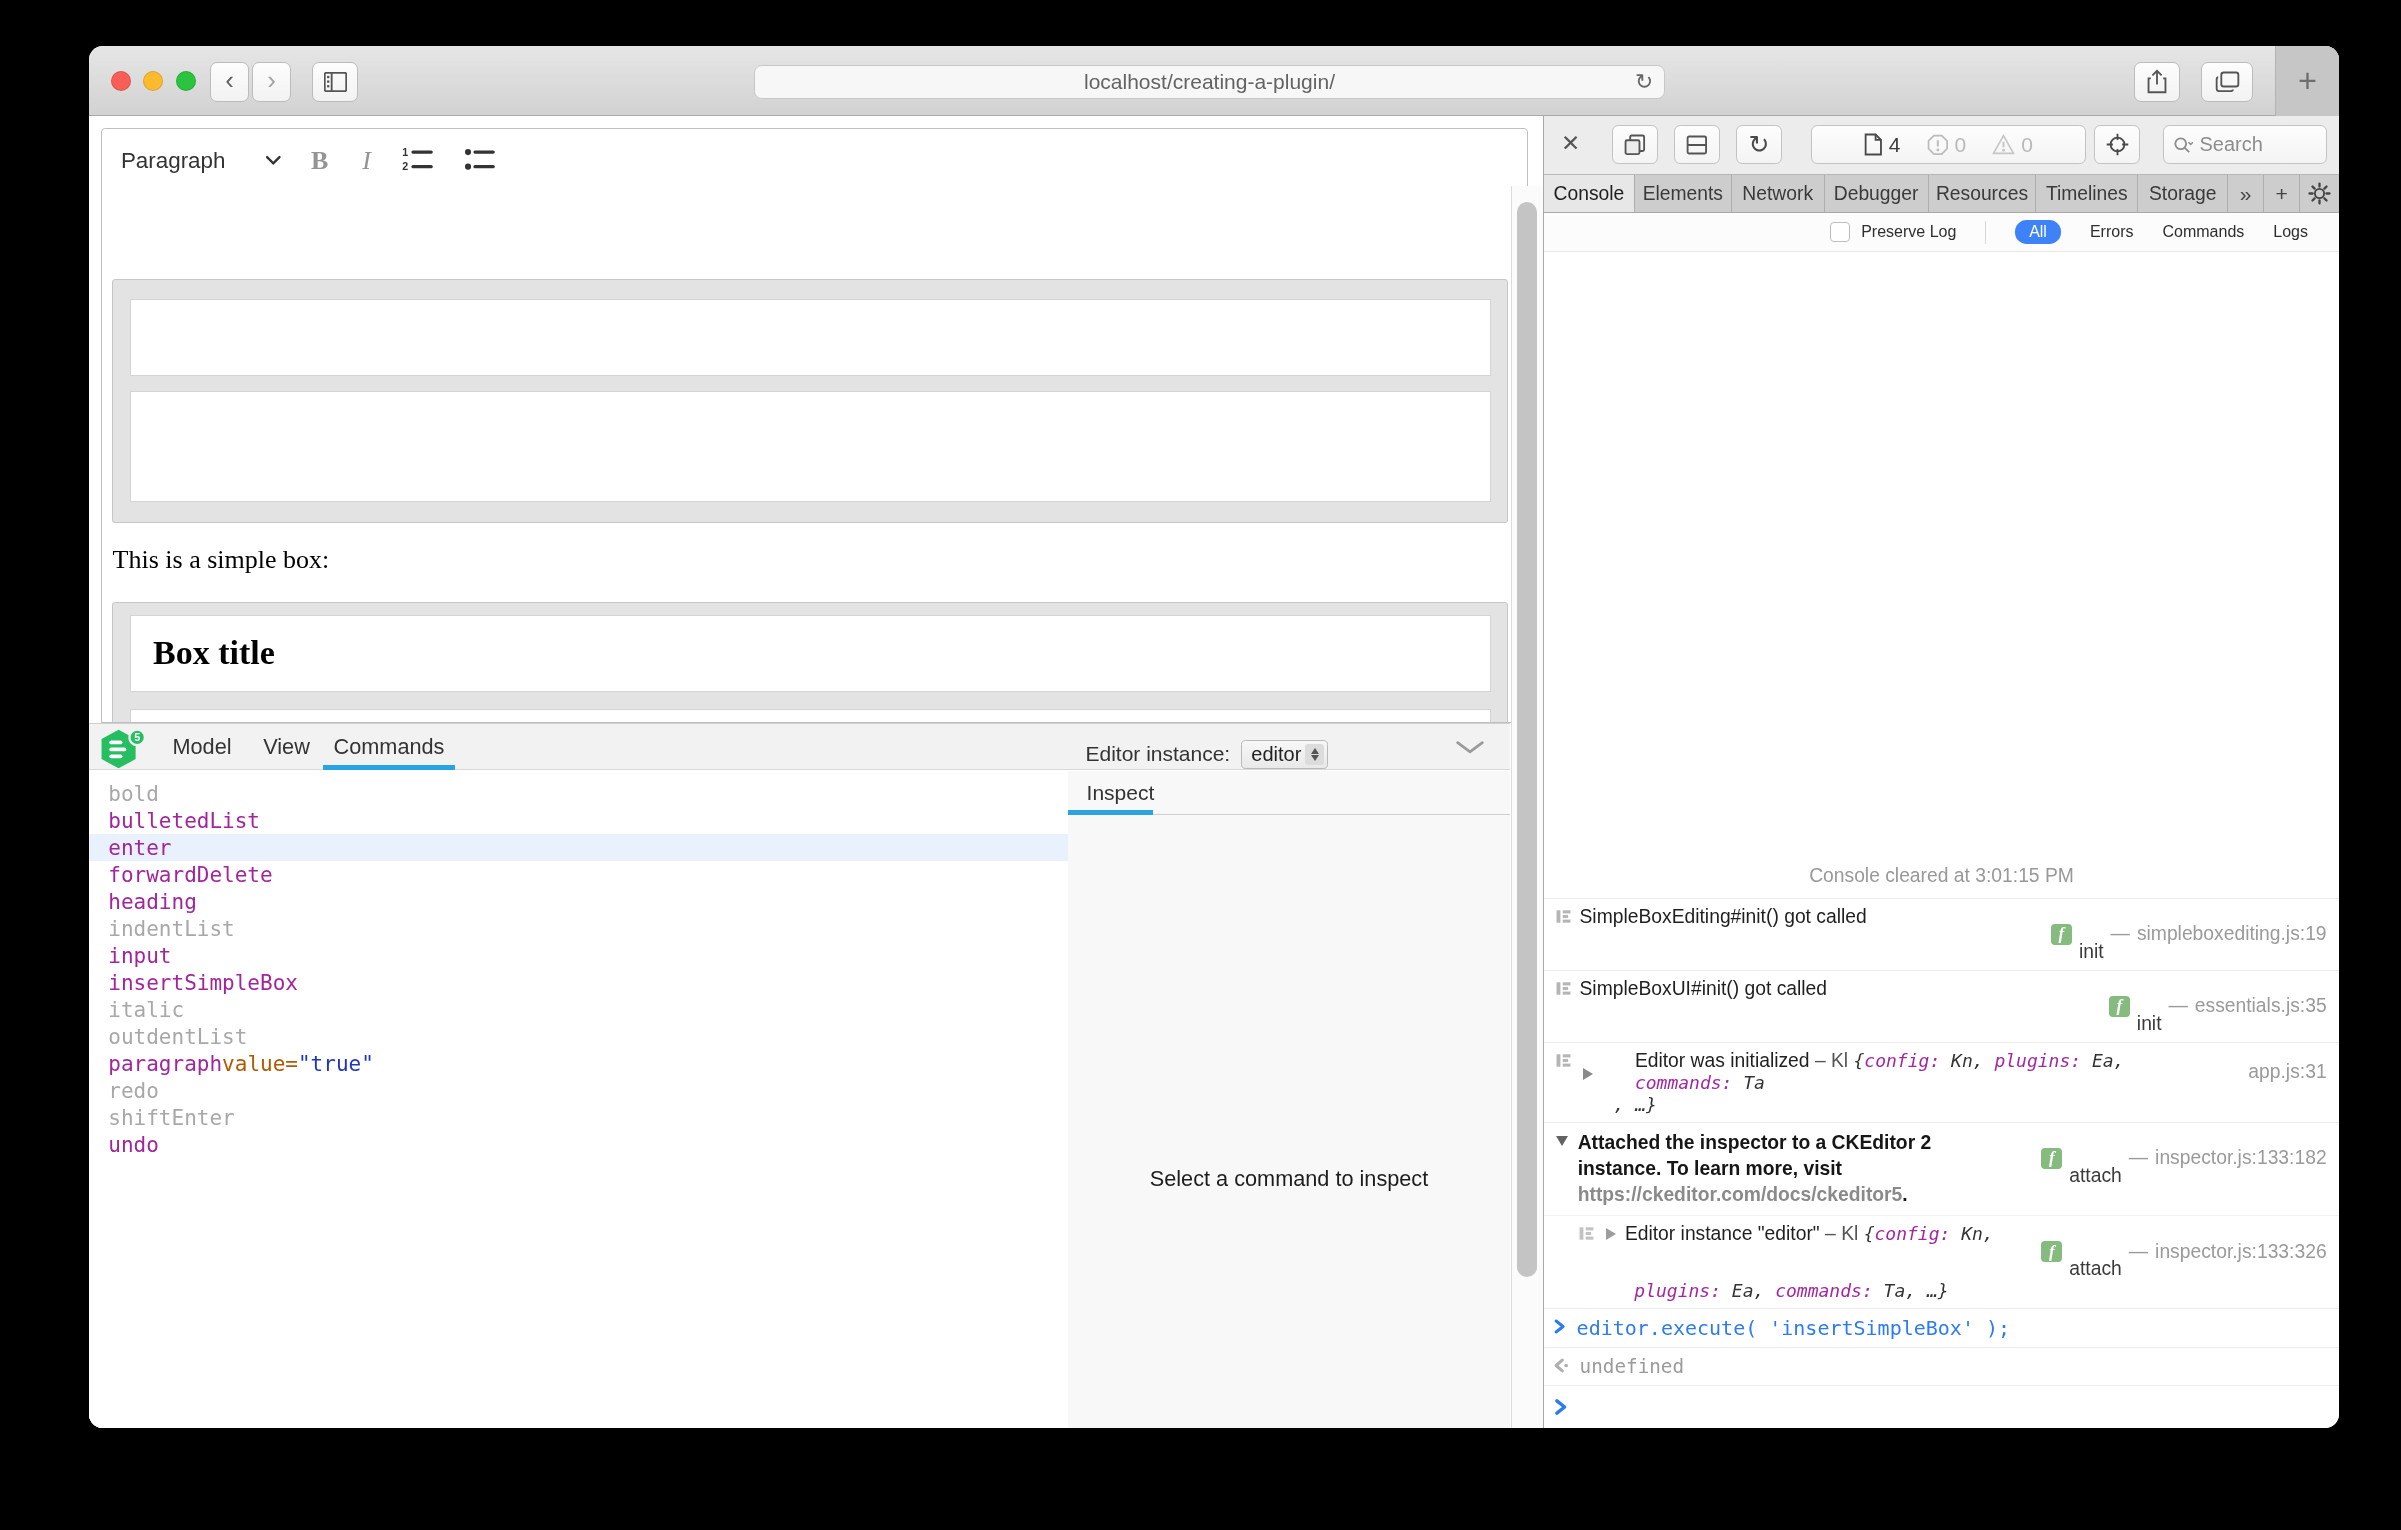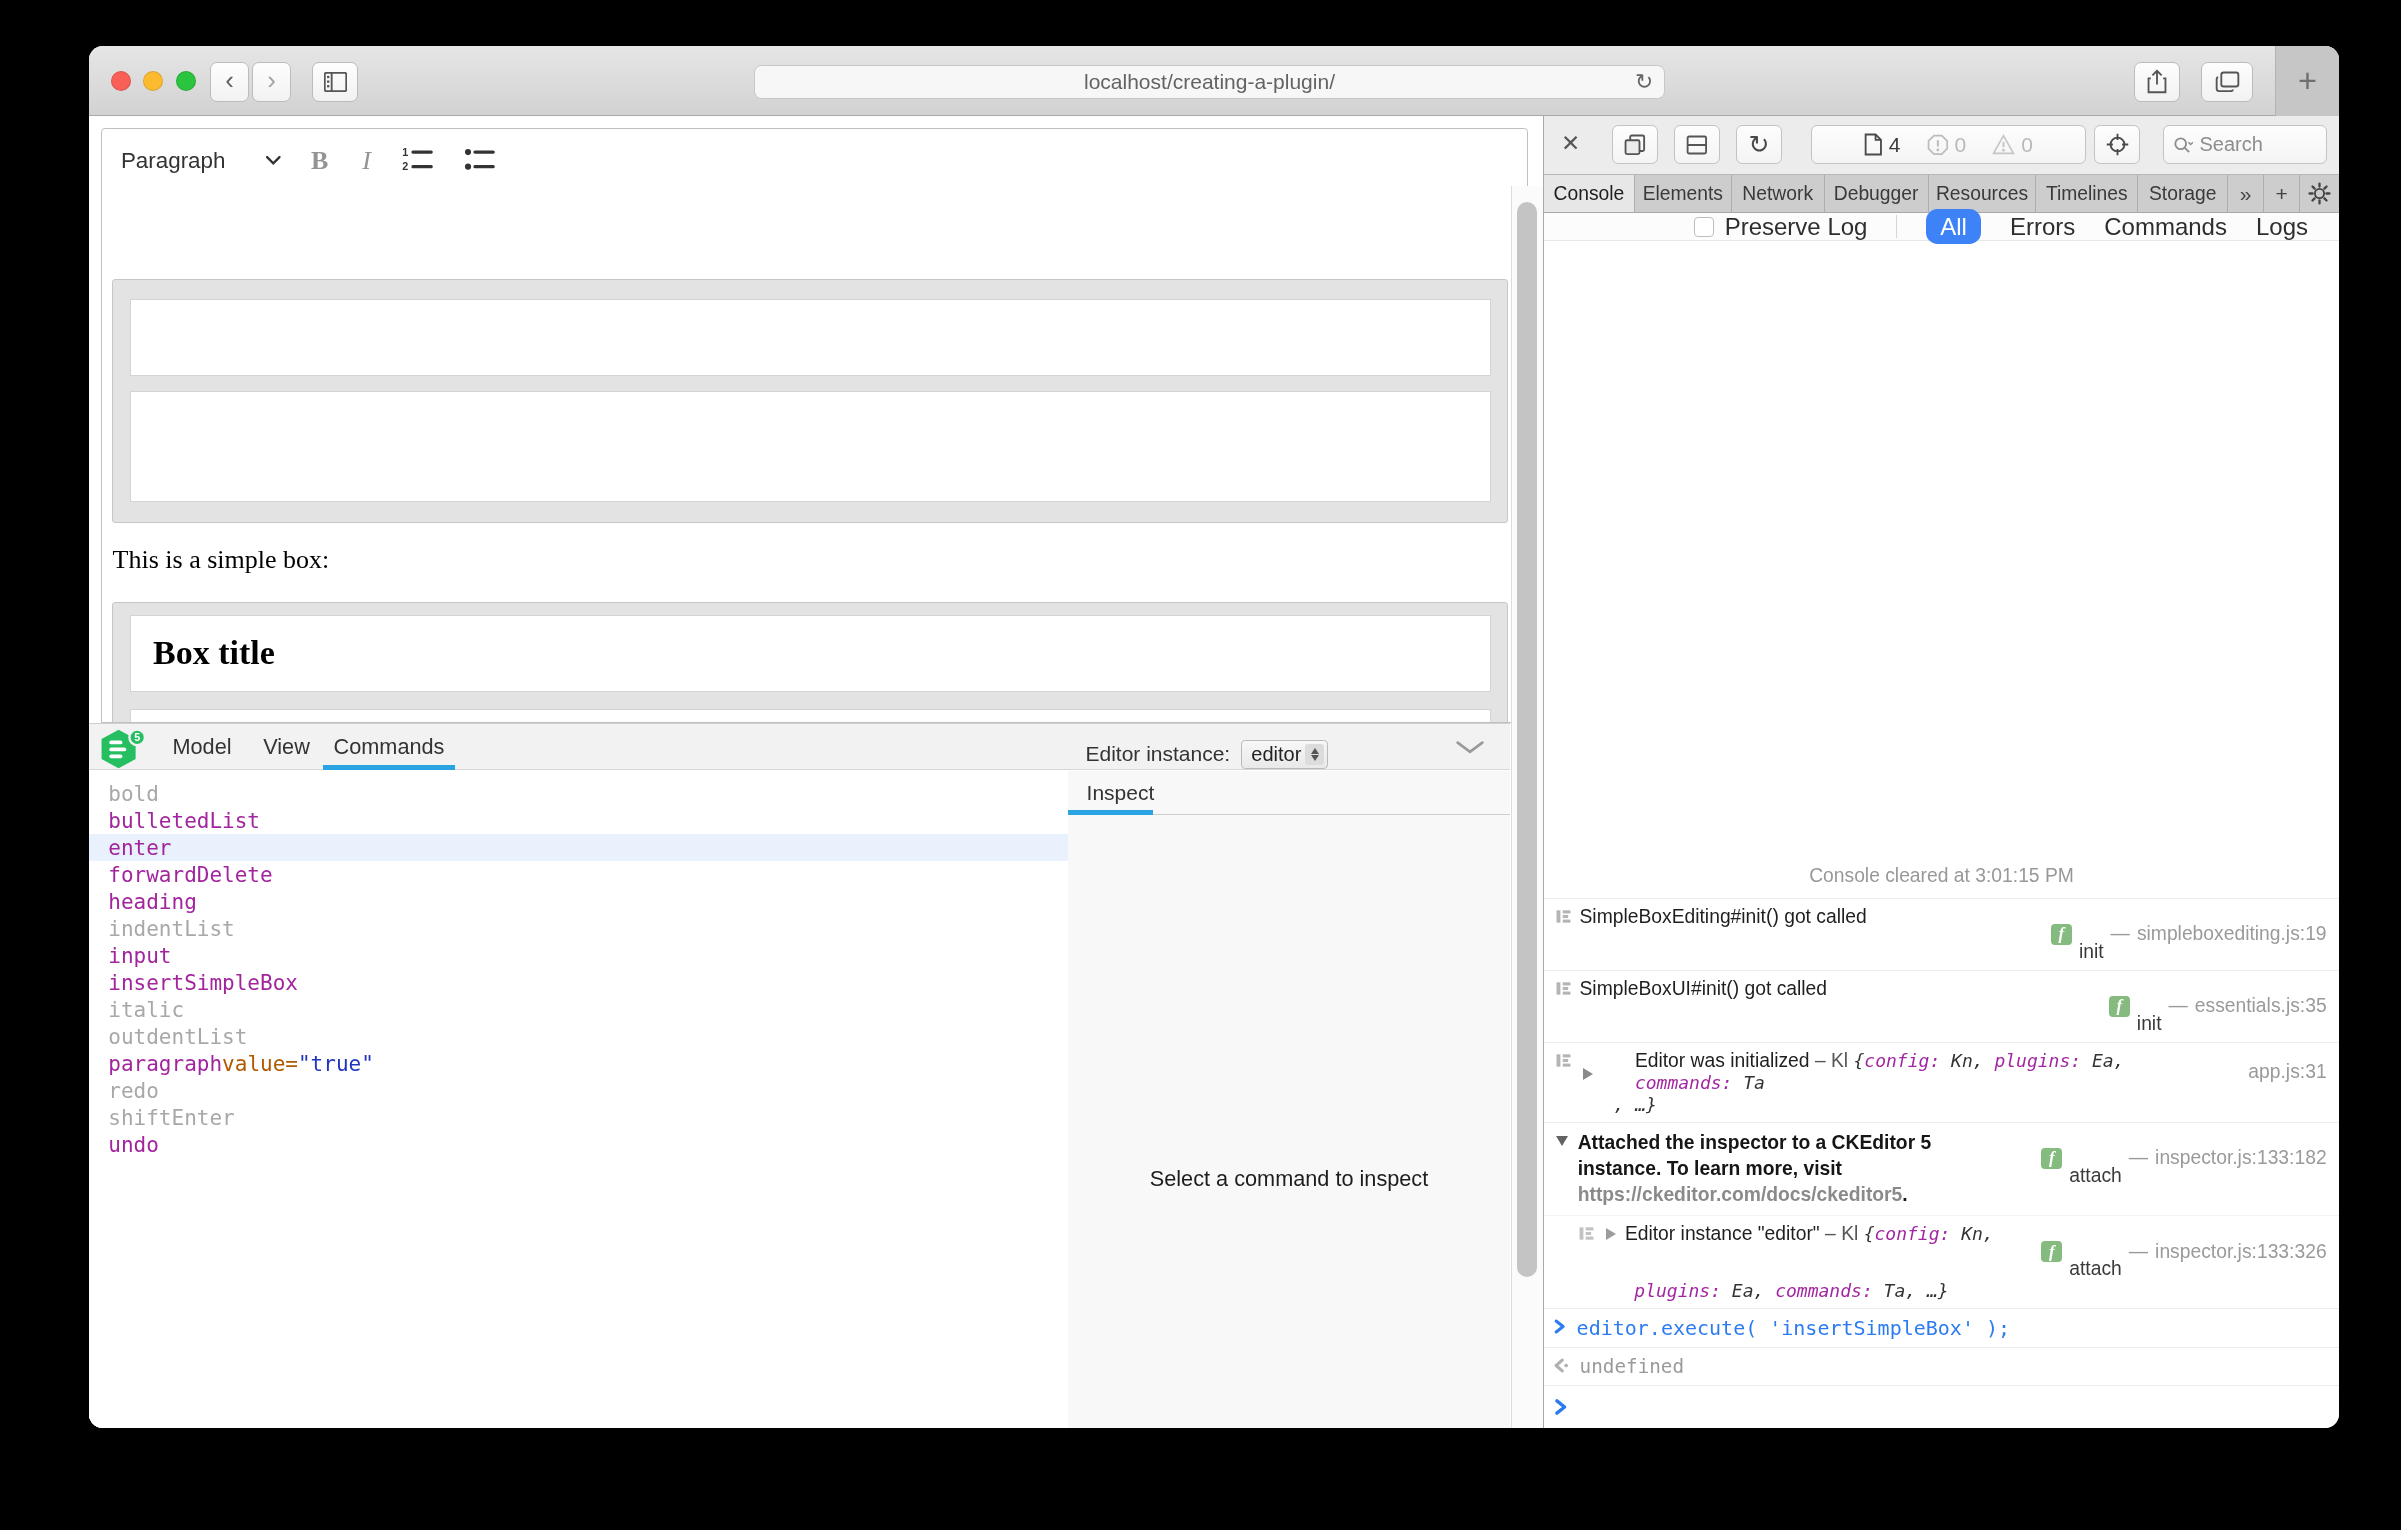--- a/index.html
+++ b/index.html
@@ -103,22 +103,22 @@
   #wi-search { left:619px; width:164px; display:flex; align-items:center; padding-left:9.3px; justify-content:flex-start; }
   #wi-search .ph { font-size:20px; color:#8d8d8d; margin-left:6.2px; }
 
   #witabs { position:absolute; left:0; top:58px; width:100%; height:39px; background:#cdcdcd; border-top:0.8px solid #b7b7b7;
             border-bottom:0.8px solid #a9a9a9; display:flex; }
   .witab { height:100%; display:flex; align-items:center; justify-content:center; font-size:19.3px; color:#3a3a3a;
            border-right:0.8px solid #aeaeae; }
   .witab.active { background:#e7e7e7; color:#1e1e1e; }
   .witab.icon { font-size:21px; color:#444; }
 
-  #wifilter { position:absolute; left:0; top:97px; width:100%; height:28px; background:#fcfcfc; border-bottom:0.8px solid #e8e8e8;
-              display:flex; align-items:center; justify-content:flex-end; padding-right:31px; gap:29px; font-size:24px; color:#2e2e2e; }
+  #wifilter { position:absolute; left:0; top:97px; width:100%; height:39px; background:#fcfcfc; border-bottom:0.8px solid #e8e8e8;
+              display:flex; align-items:center; justify-content:flex-end; padding-right:31px; gap:29px; font-size:16px; color:#2e2e2e; }
   #preserve { display:flex; align-items:center; gap:10.8px; }
   #preserve .cb { width:20px; height:20px; background:#fff; border:1.2px solid #bdbdbd; border-radius:3.9px; }
   #filter-div { width:0.8px; height:23px; background:#d6d6d6; }
   .pill { background:#3d83f7; color:#fff; border-radius:11.6px; padding:3.1px 14px; }
 
   
   #wiconsole { position:absolute; left:0; top:137px; width:100%; height:1175px; display:flex; flex-direction:column;
                justify-content:flex-end; font-size:19.3px; color:#1f1f1f; }
   #cleared { text-align:center; color:#989898; padding:7.7px 0 10.8px 0; }
   .crow { border-top:0.8px solid #ececec; padding:7px 12.4px 7px 9.3px; display:flex; align-items:flex-start; }
@@ -480,21 +480,21 @@
               <span class="loc">app.js:31</span>
             </span>
           </span>
           <span class="prev wrapline" style="display:block;">, …}</span>
         </span>
       </div>
 
       <div class="crow">
         <span class="disc-open"></span>
         <span class="msgbold" style="flex:1;">
-          <span style="display:block;">Attached the inspector to a CKEditor 5</span>
+          <span style="display:block;">Attached the inspector to a CKEditor 2</span>
           <span style="display:block;">instance. To learn more, visit</span>
           <span style="display:block;"><a>https://ckeditor.com/docs/ckeditor5</a><span>.</span></span>
         </span>
         <span class="cmeta">
           <span class="fbadge">f</span>
           <span class="fname">attach</span>
           <span class="dashsep">—</span>
           <span class="loc">inspector.js:133:182</span>
         </span>
       </div>

